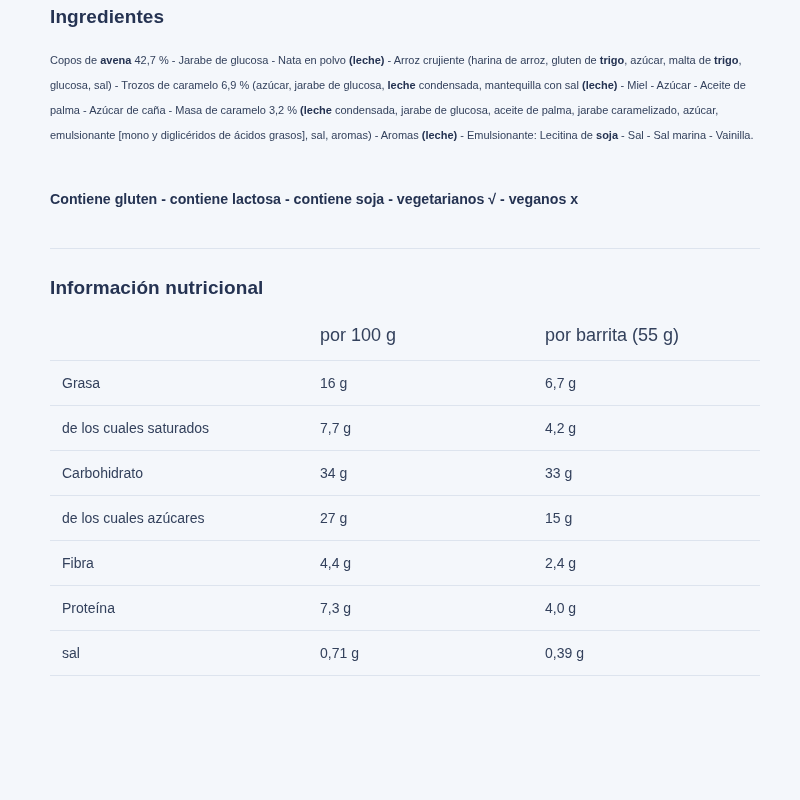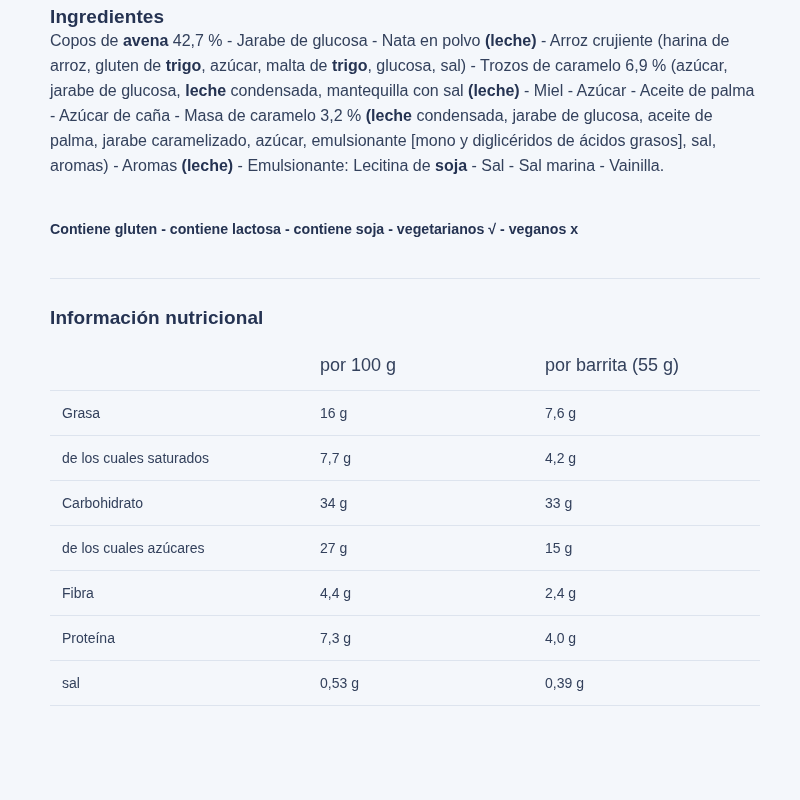--- a/index.html
+++ b/index.html
@@ -26,21 +26,22 @@
     font-weight: 700;
     color: #253352;
     margin: 0;
     padding-top: 6px;
     letter-spacing: 0.1px;
   }
   .ingredients-title {
     padding-top: 6px;
   }
   .ingredients-body {
-    font-size: 16px;
+    margin-top: 20px;
+    font-size: 11px;
     line-height: 25px;
     color: #33415c;
     max-width: 710px;
     text-align: left;
   }
   .ingredients-body b {
     font-weight: 700;
     color: #253352;
   }
   .allergens {
@@ -111,21 +112,21 @@
       <tr>
         <th class="col-label"></th>
         <th class="col-a">por 100 g</th>
         <th>por barrita (55 g)</th>
       </tr>
     </thead>
     <tbody id="nutrition-body">
         <tr>
           <td class="col-label">Grasa</td>
           <td class="col-a nowrap">16 g</td>
-          <td>7,6 g</td>
+          <td>6,7 g</td>
         </tr>
         <tr>
           <td class="col-label">de los cuales saturados</td>
           <td class="col-a nowrap">7,7 g</td>
           <td>4,2 g</td>
         </tr>
         <tr>
           <td class="col-label">Carbohidrato</td>
           <td class="col-a nowrap">34 g</td>
           <td>33 g</td>
@@ -140,19 +141,19 @@
           <td class="col-a nowrap">4,4 g</td>
           <td>2,4 g</td>
         </tr>
         <tr>
           <td class="col-label">Proteína</td>
           <td class="col-a nowrap">7,3 g</td>
           <td>4,0 g</td>
         </tr>
         <tr>
           <td class="col-label">sal</td>
-          <td class="col-a nowrap">0,53 g</td>
+          <td class="col-a nowrap">0,71 g</td>
           <td>0,39 g</td>
         </tr>
       </tbody>
   </table>
 
 </div>
 
 </body></html>

